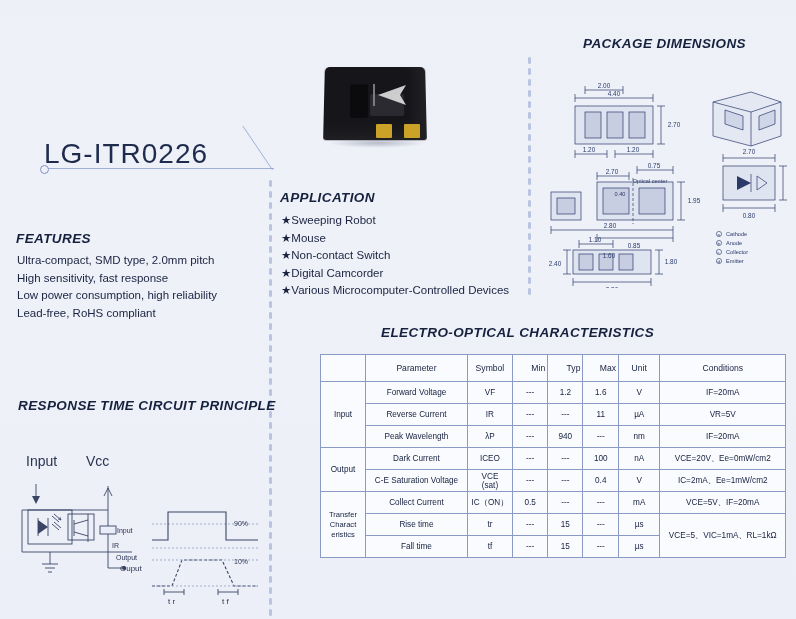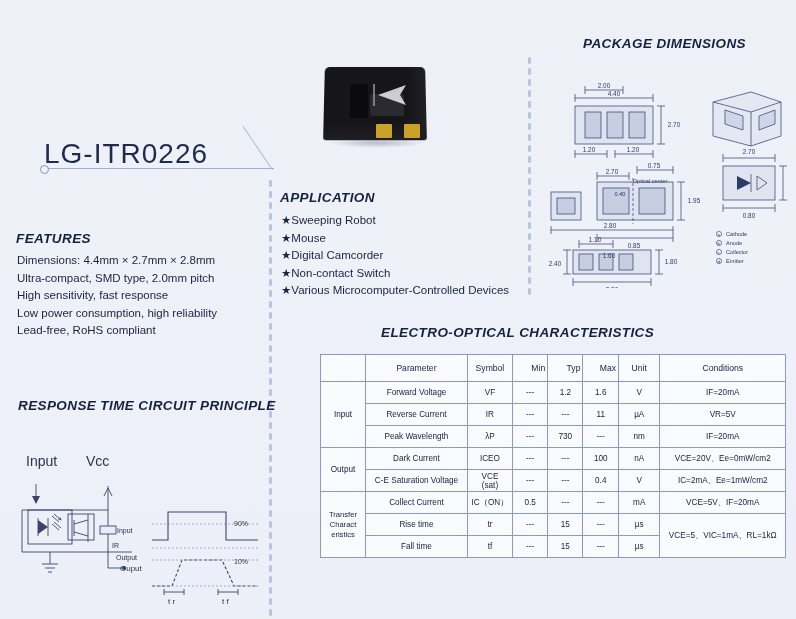--- a/index.html
+++ b/index.html
@@ -249,33 +249,32 @@
     <div class="pad1"></div>
     <div class="pad2"></div>
     <svg class="arrow" viewBox="0 0 46 26">
       <path d="M44 3 L16 13 L44 23 L38 13 Z" fill="#dcdcdc" opacity="0.92"></path>
       <path d="M12 2 L12 24" stroke="#9a9a9a" stroke-width="1.5" fill="none"></path>
     </svg>
   </div>
 
   <div class="sec-h" id="h-features">FEATURES</div>
   <div class="features">
-    <div>Dimensions: 4.4mm × 2.7mm × 2.8mm</div>
     <div>Ultra-compact, SMD type, 2.0mm pitch</div>
     <div>High sensitivity, fast response</div>
     <div>Low power consumption, high reliability</div>
     <div>Lead-free, RoHS compliant</div>
   </div>
 
   <div class="sec-h" id="h-application">APPLICATION</div>
   <div class="application">
     <div>★Sweeping Robot</div>
     <div>★Mouse</div>
+    <div>★Non-contact Switch</div>
     <div>★Digital Camcorder</div>
-    <div>★Non-contact Switch</div>
     <div>★Various Microcomputer-Controlled Devices</div>
   </div>
 
   <div class="sec-h" id="h-package">PACKAGE DIMENSIONS</div>
   <div class="pkg">
     <svg width="252" height="230" viewBox="0 0 252 230">
       <g stroke="#2b3a6b" fill="none" stroke-width="0.7">
 
         <rect x="38" y="48" width="78" height="38" fill="#dfe4f1"></rect>
         <rect x="48" y="54" width="16" height="26" fill="#c7cee2"></rect>
@@ -478,21 +477,21 @@
         <td>---</td>
         <td>---</td>
         <td>11</td>
         <td>µA</td>
         <td>VR=5V</td>
       </tr>
       <tr>
         <td>Peak Wavelength</td>
         <td>λP</td>
         <td>---</td>
-        <td>730</td>
+        <td>940</td>
         <td>---</td>
         <td>nm</td>
         <td>IF=20mA</td>
       </tr>
 
       <tr>
         <td rowspan="2">Output</td>
         <td>Dark Current</td>
         <td>ICEO</td>
         <td>---</td>

